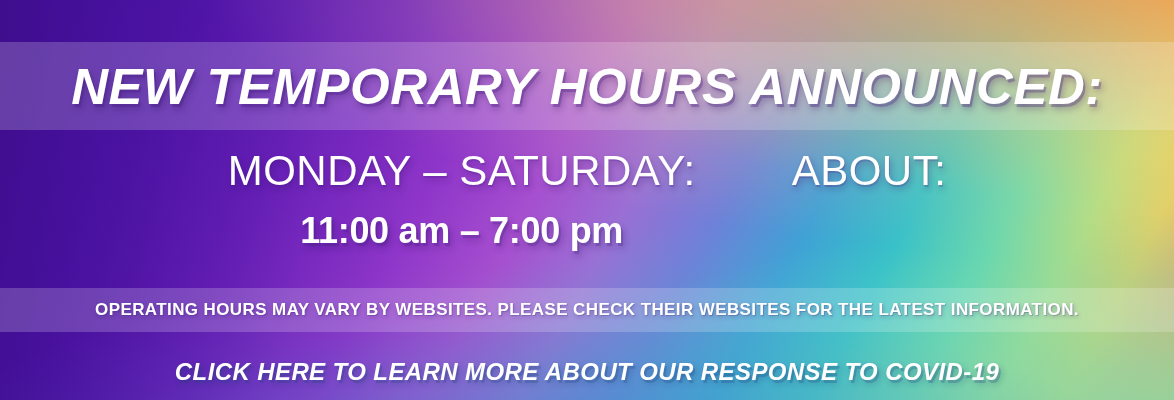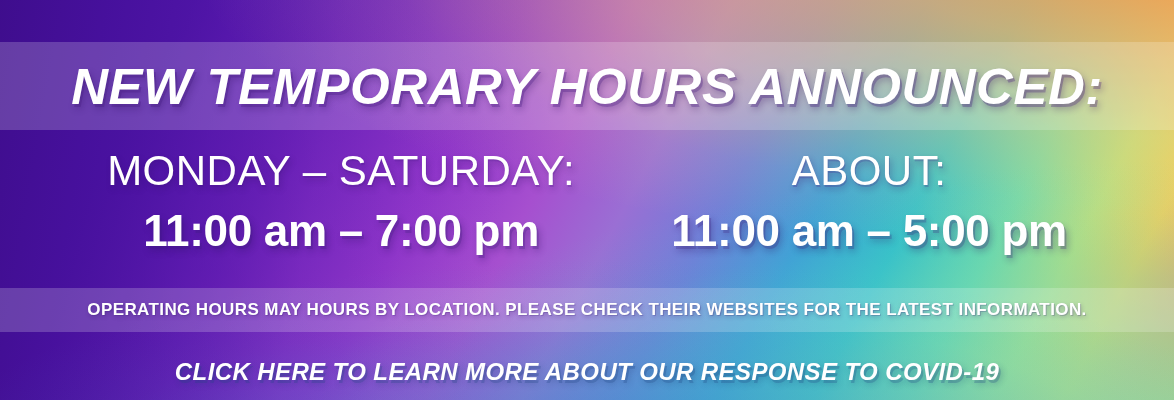--- a/index.html
+++ b/index.html
@@ -134,21 +134,21 @@
     letter-spacing:0.5px;
     color:#ffffff;
     line-height:58px;
     white-space:nowrap;
     text-shadow:
        1px 2px 0 rgba(70,25,130,0.22),
        2px 4px 6px rgba(50,15,100,0.30);
   }
 
   .day-time {
-    font-size:44px;
+    font-size:36px;
     font-weight:700;
     letter-spacing:-0.3px;
     color:#ffffff;
     line-height:62px;
     white-space:nowrap;
     text-shadow:
        2px 3px 0 rgba(60,30,120,0.24),
        3px 5px 7px rgba(45,15,95,0.32);
   }
 
@@ -202,23 +202,22 @@
 
     <div class="row hours">
 
       <div class="hours-col">
         <div class="day-label">MONDAY – SATURDAY:</div>
         <div class="day-time">11:00 am – 7:00 pm</div>
       </div>
 
       <div class="hours-col">
         <div class="day-label">ABOUT:</div>
-        <div class="day-time">11:00 am – 5:00 pm</div>
       </div>
 
     </div>
 
-    <div class="row fineprint">OPERATING HOURS MAY HOURS BY LOCATION. PLEASE CHECK THEIR WEBSITES FOR THE LATEST INFORMATION.</div>
+    <div class="row fineprint">OPERATING HOURS MAY VARY BY WEBSITES. PLEASE CHECK THEIR WEBSITES FOR THE LATEST INFORMATION.</div>
 
     <div class="row cta">CLICK HERE TO LEARN MORE ABOUT OUR RESPONSE TO COVID-19</div>
 
   </div>
 </div>
 
 </body></html>

